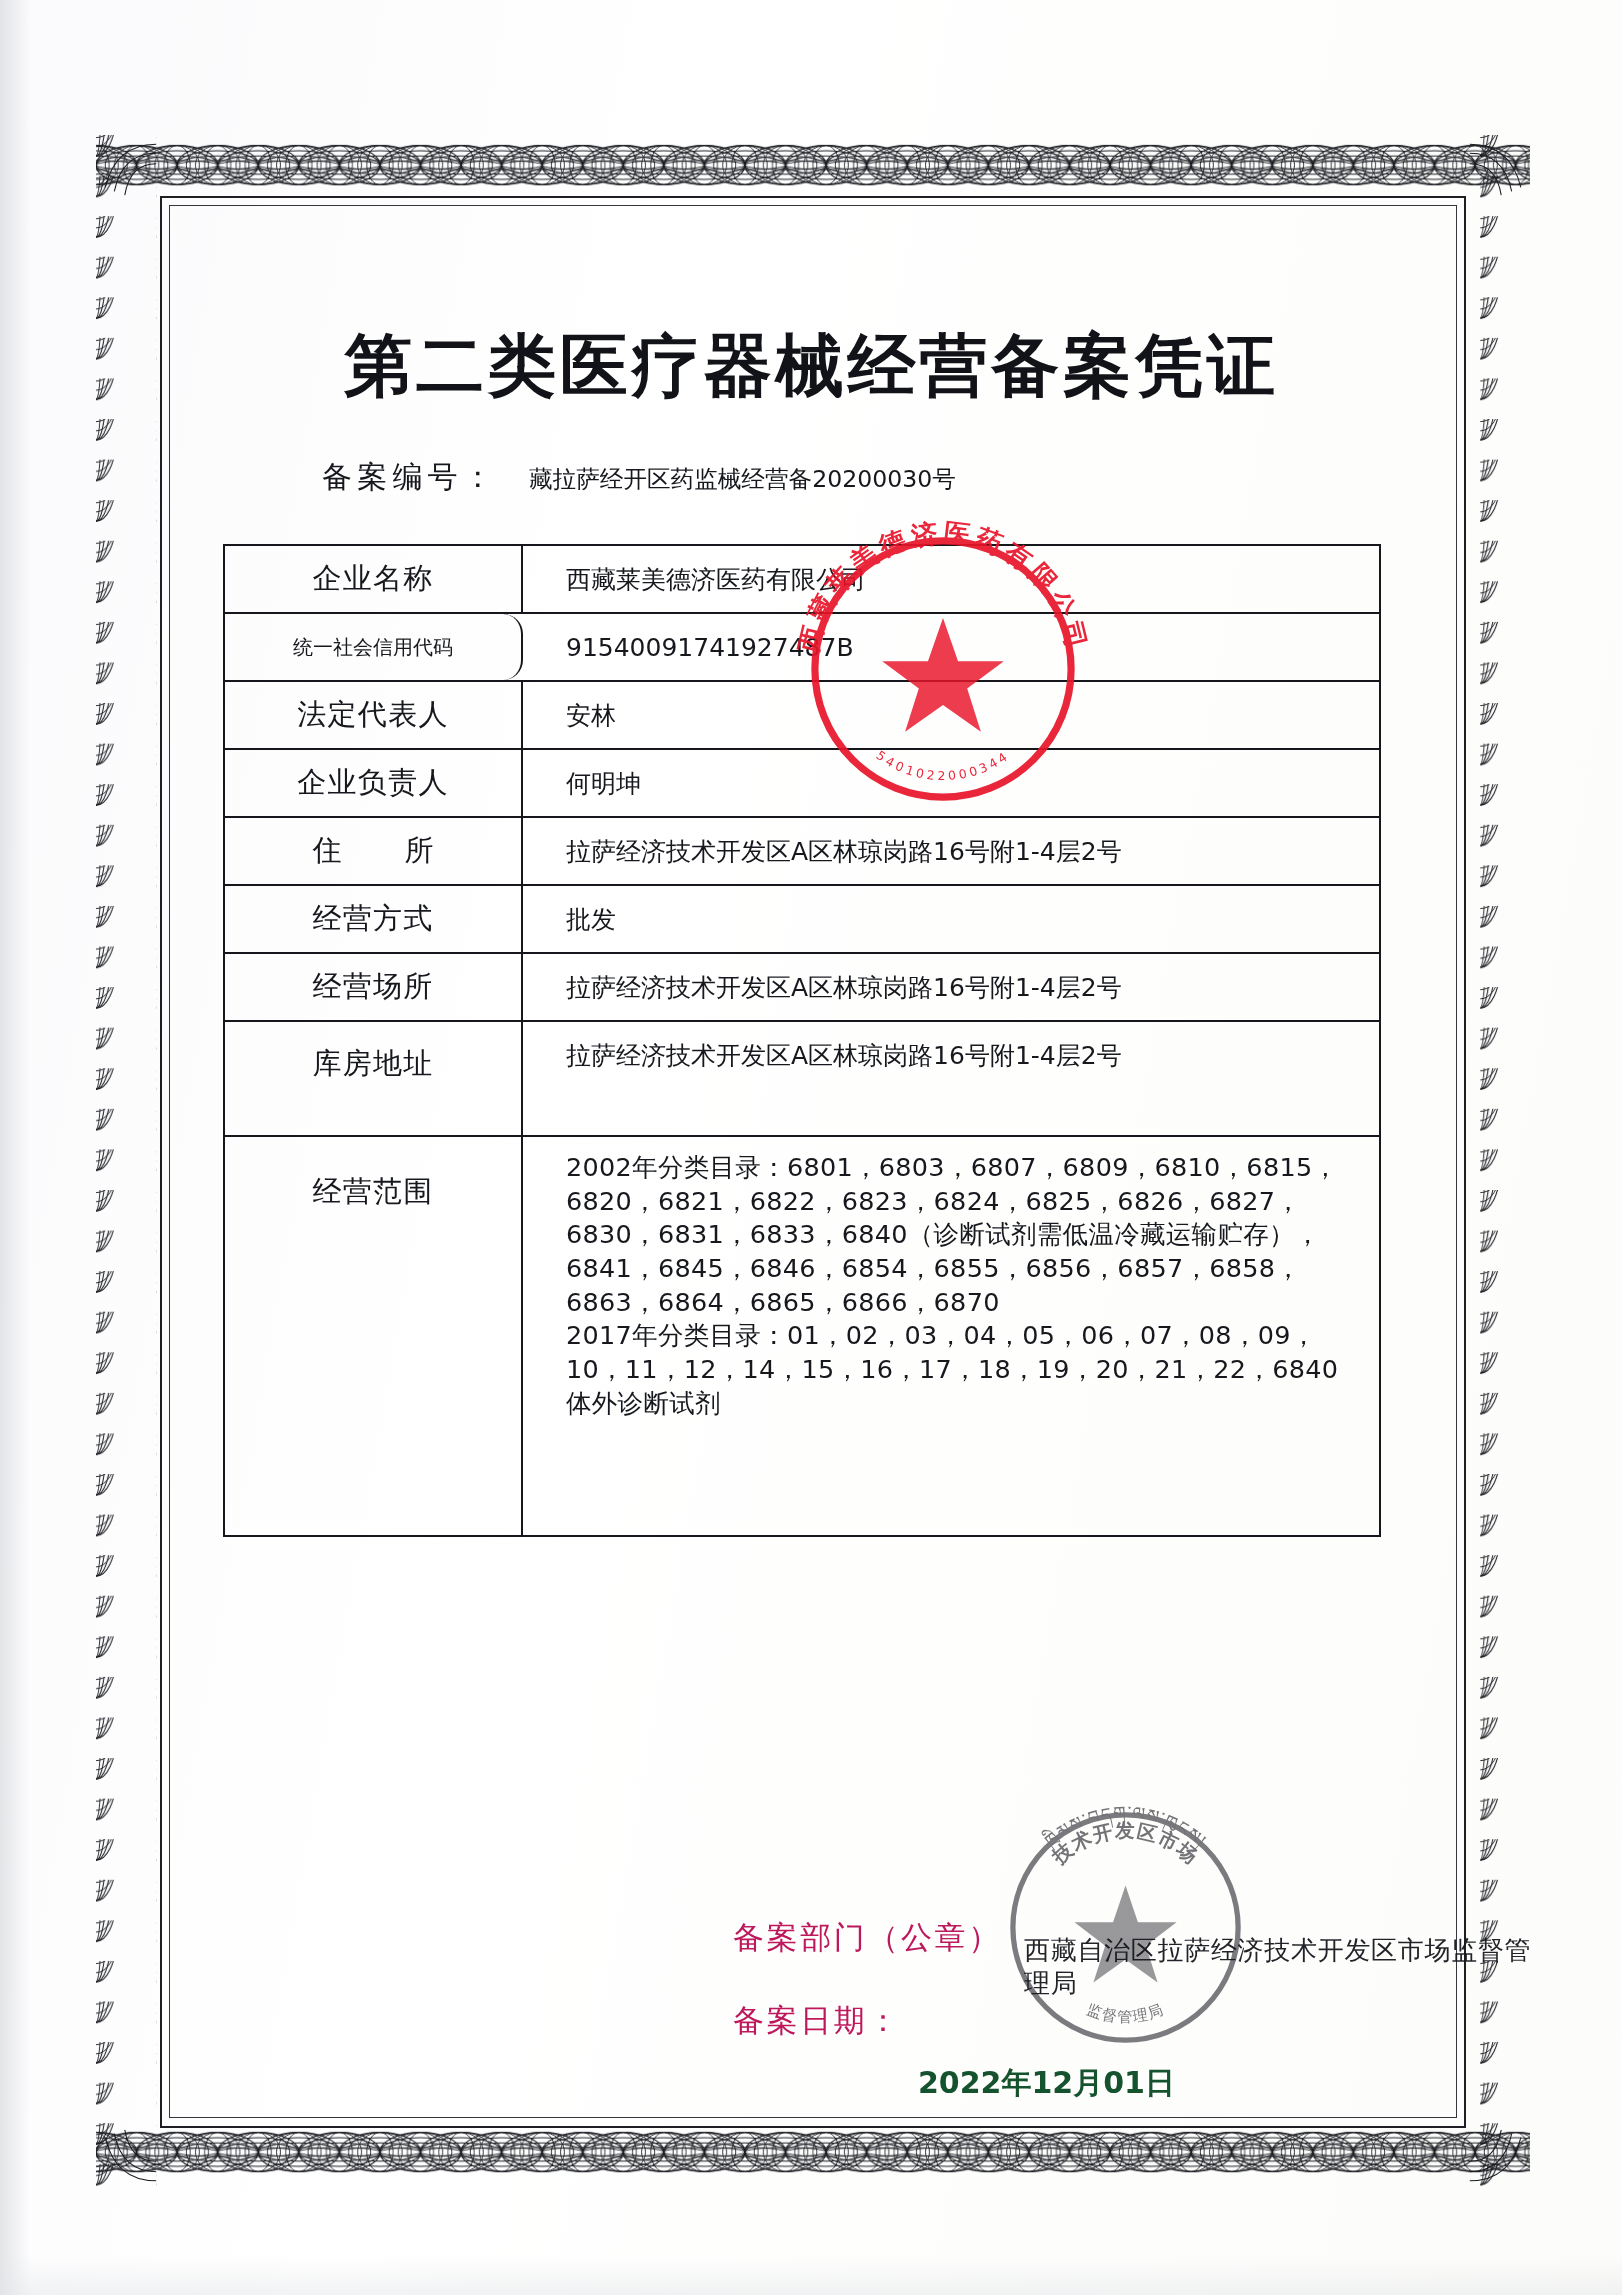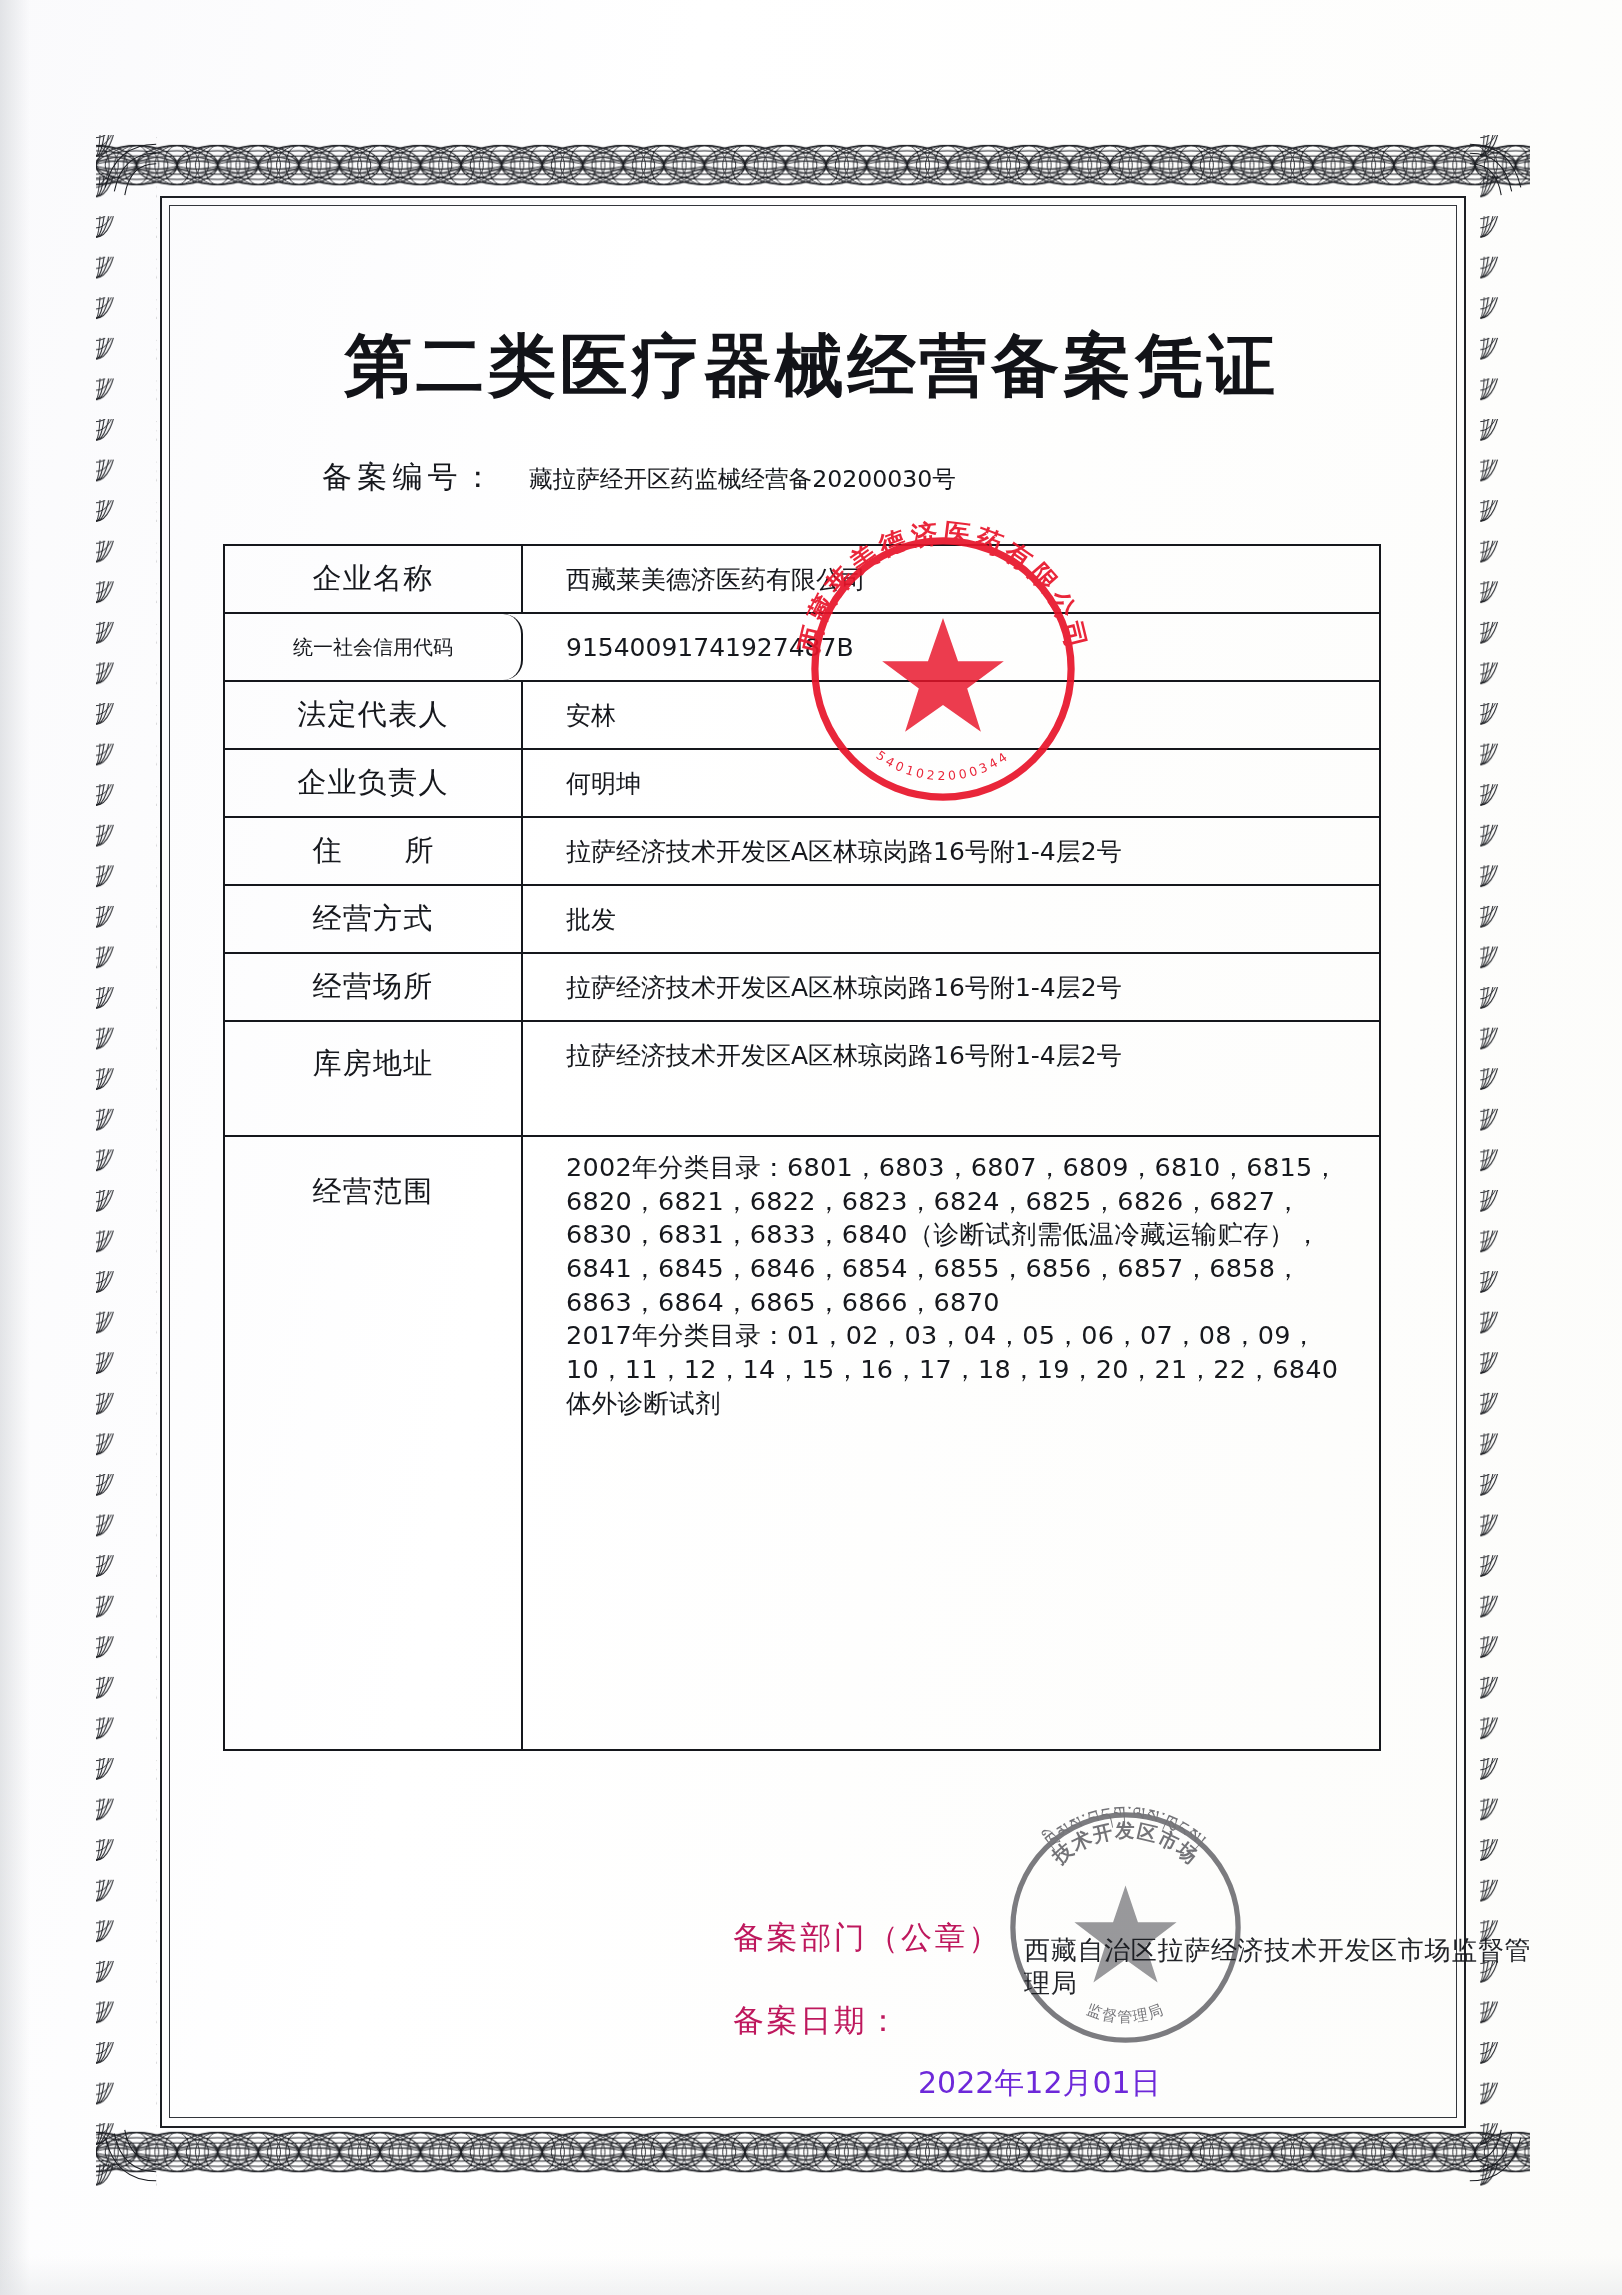--- a/index.html
+++ b/index.html
@@ -192,23 +192,24 @@
     margin-top: 41px;
     display: flex;
     align-items: baseline;
     white-space: nowrap;
   }
   .footer-date-value {
     position: absolute;
     left: 185px;
     top: 63px;
     font-size: 30px;
-    color: #6d28d9;
+    color: #14532d;
     letter-spacing: 0px;
     font-family: "DejaVu Sans", "Liberation Sans", sans-serif;
+    font-weight: bold;
   }
 
   
   .seal-company {
     position: absolute;
     left: 777px;
     top: 503px;
     width: 332px;
     height: 332px;
     pointer-events: none;
@@ -329,21 +330,21 @@
     <div class="row r-std">
       <div class="cell-label">经营场所</div>
       <div class="cell-value">拉萨经济技术开发区A区林琼岗路16号附1-4层2号</div>
     </div>
 
     <div class="row r-xtall">
       <div class="cell-label top">库房地址</div>
       <div class="cell-value top">拉萨经济技术开发区A区林琼岗路16号附1-4层2号</div>
     </div>
 
-    <div class="row" style="height:612px;">
+    <div class="row" style="height:398px;">
       <div class="cell-label top" style="padding-top:35px;">经营范围</div>
       <div class="cell-value top" style="padding-top:14px; padding-right:26px;">
         <div class="scope-text">2002年分类目录：6801，6803，6807，6809，6810，6815，6820，6821，6822，6823，6824，6825，6826，6827，6830，6831，6833，6840（诊断试剂需低温冷藏运输贮存），6841，6845，6846，6854，6855，6856，6857，6858，6863，6864，6865，6866，6870
 2017年分类目录：01，02，03，04，05，06，07，08，09，10，11，12，14，15，16，17，18，19，20，21，22，6840体外诊断试剂</div>
       </div>
     </div>
 
   </div>
 
   <div class="footer">

